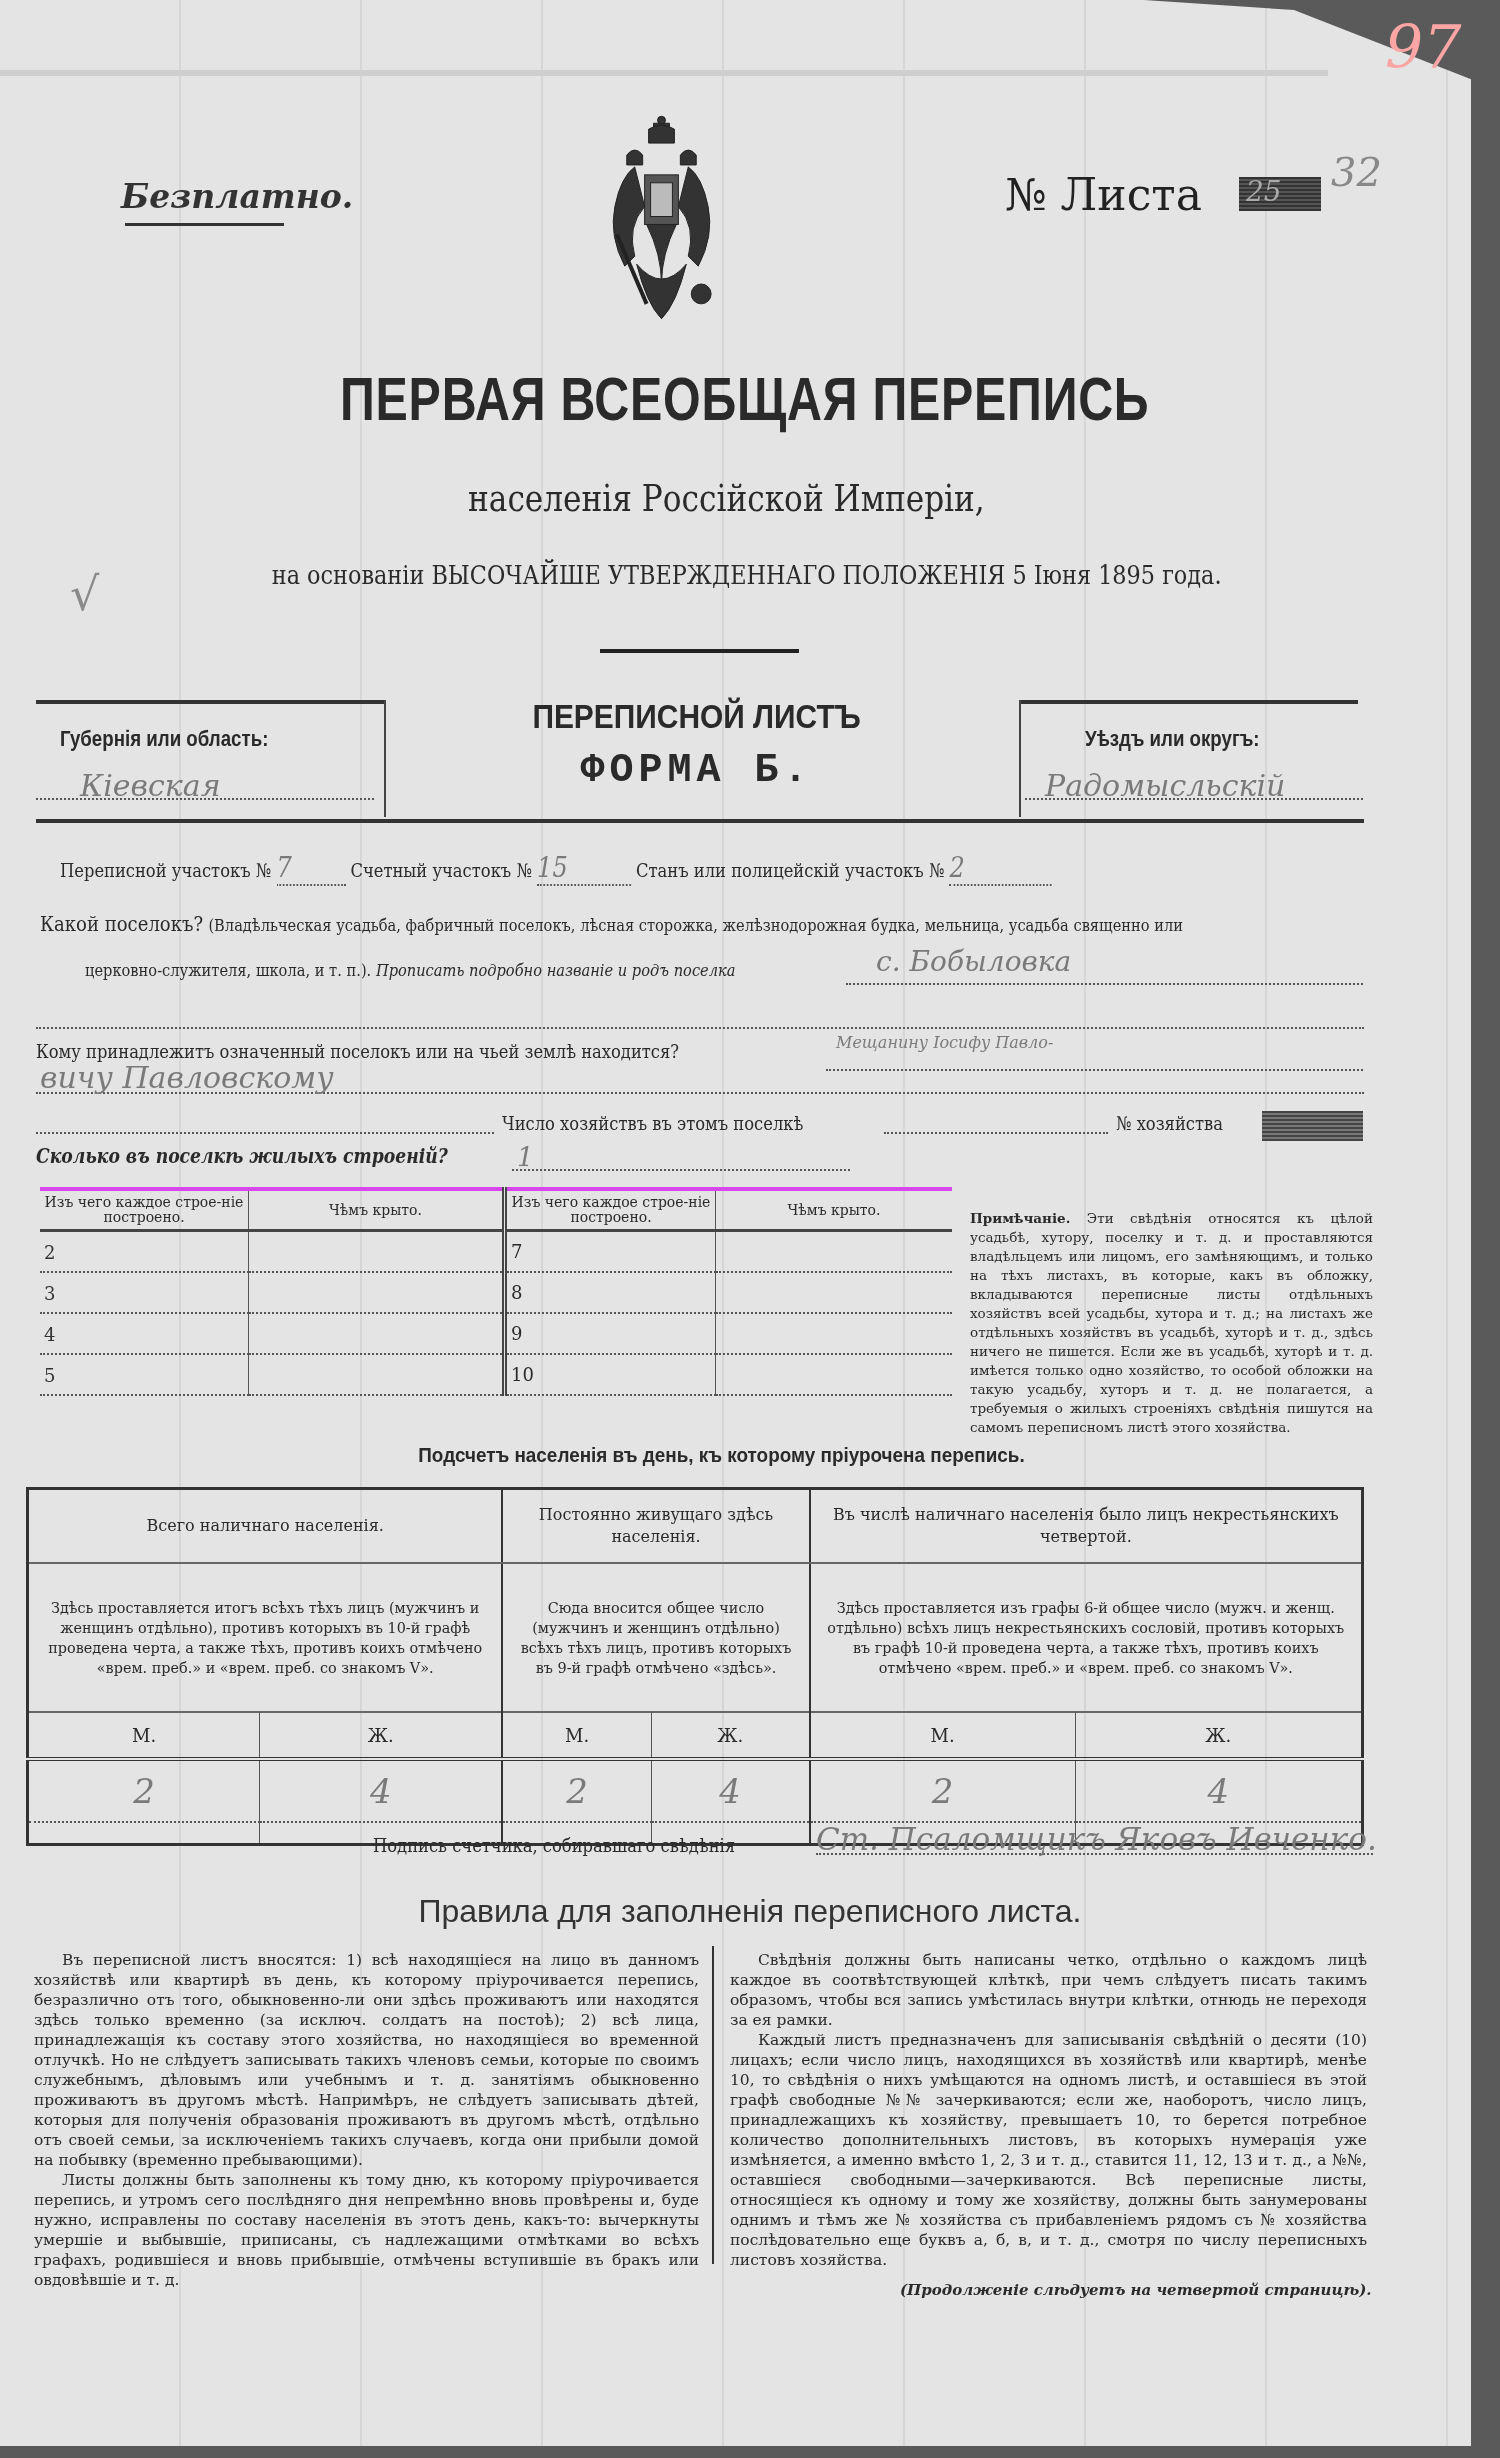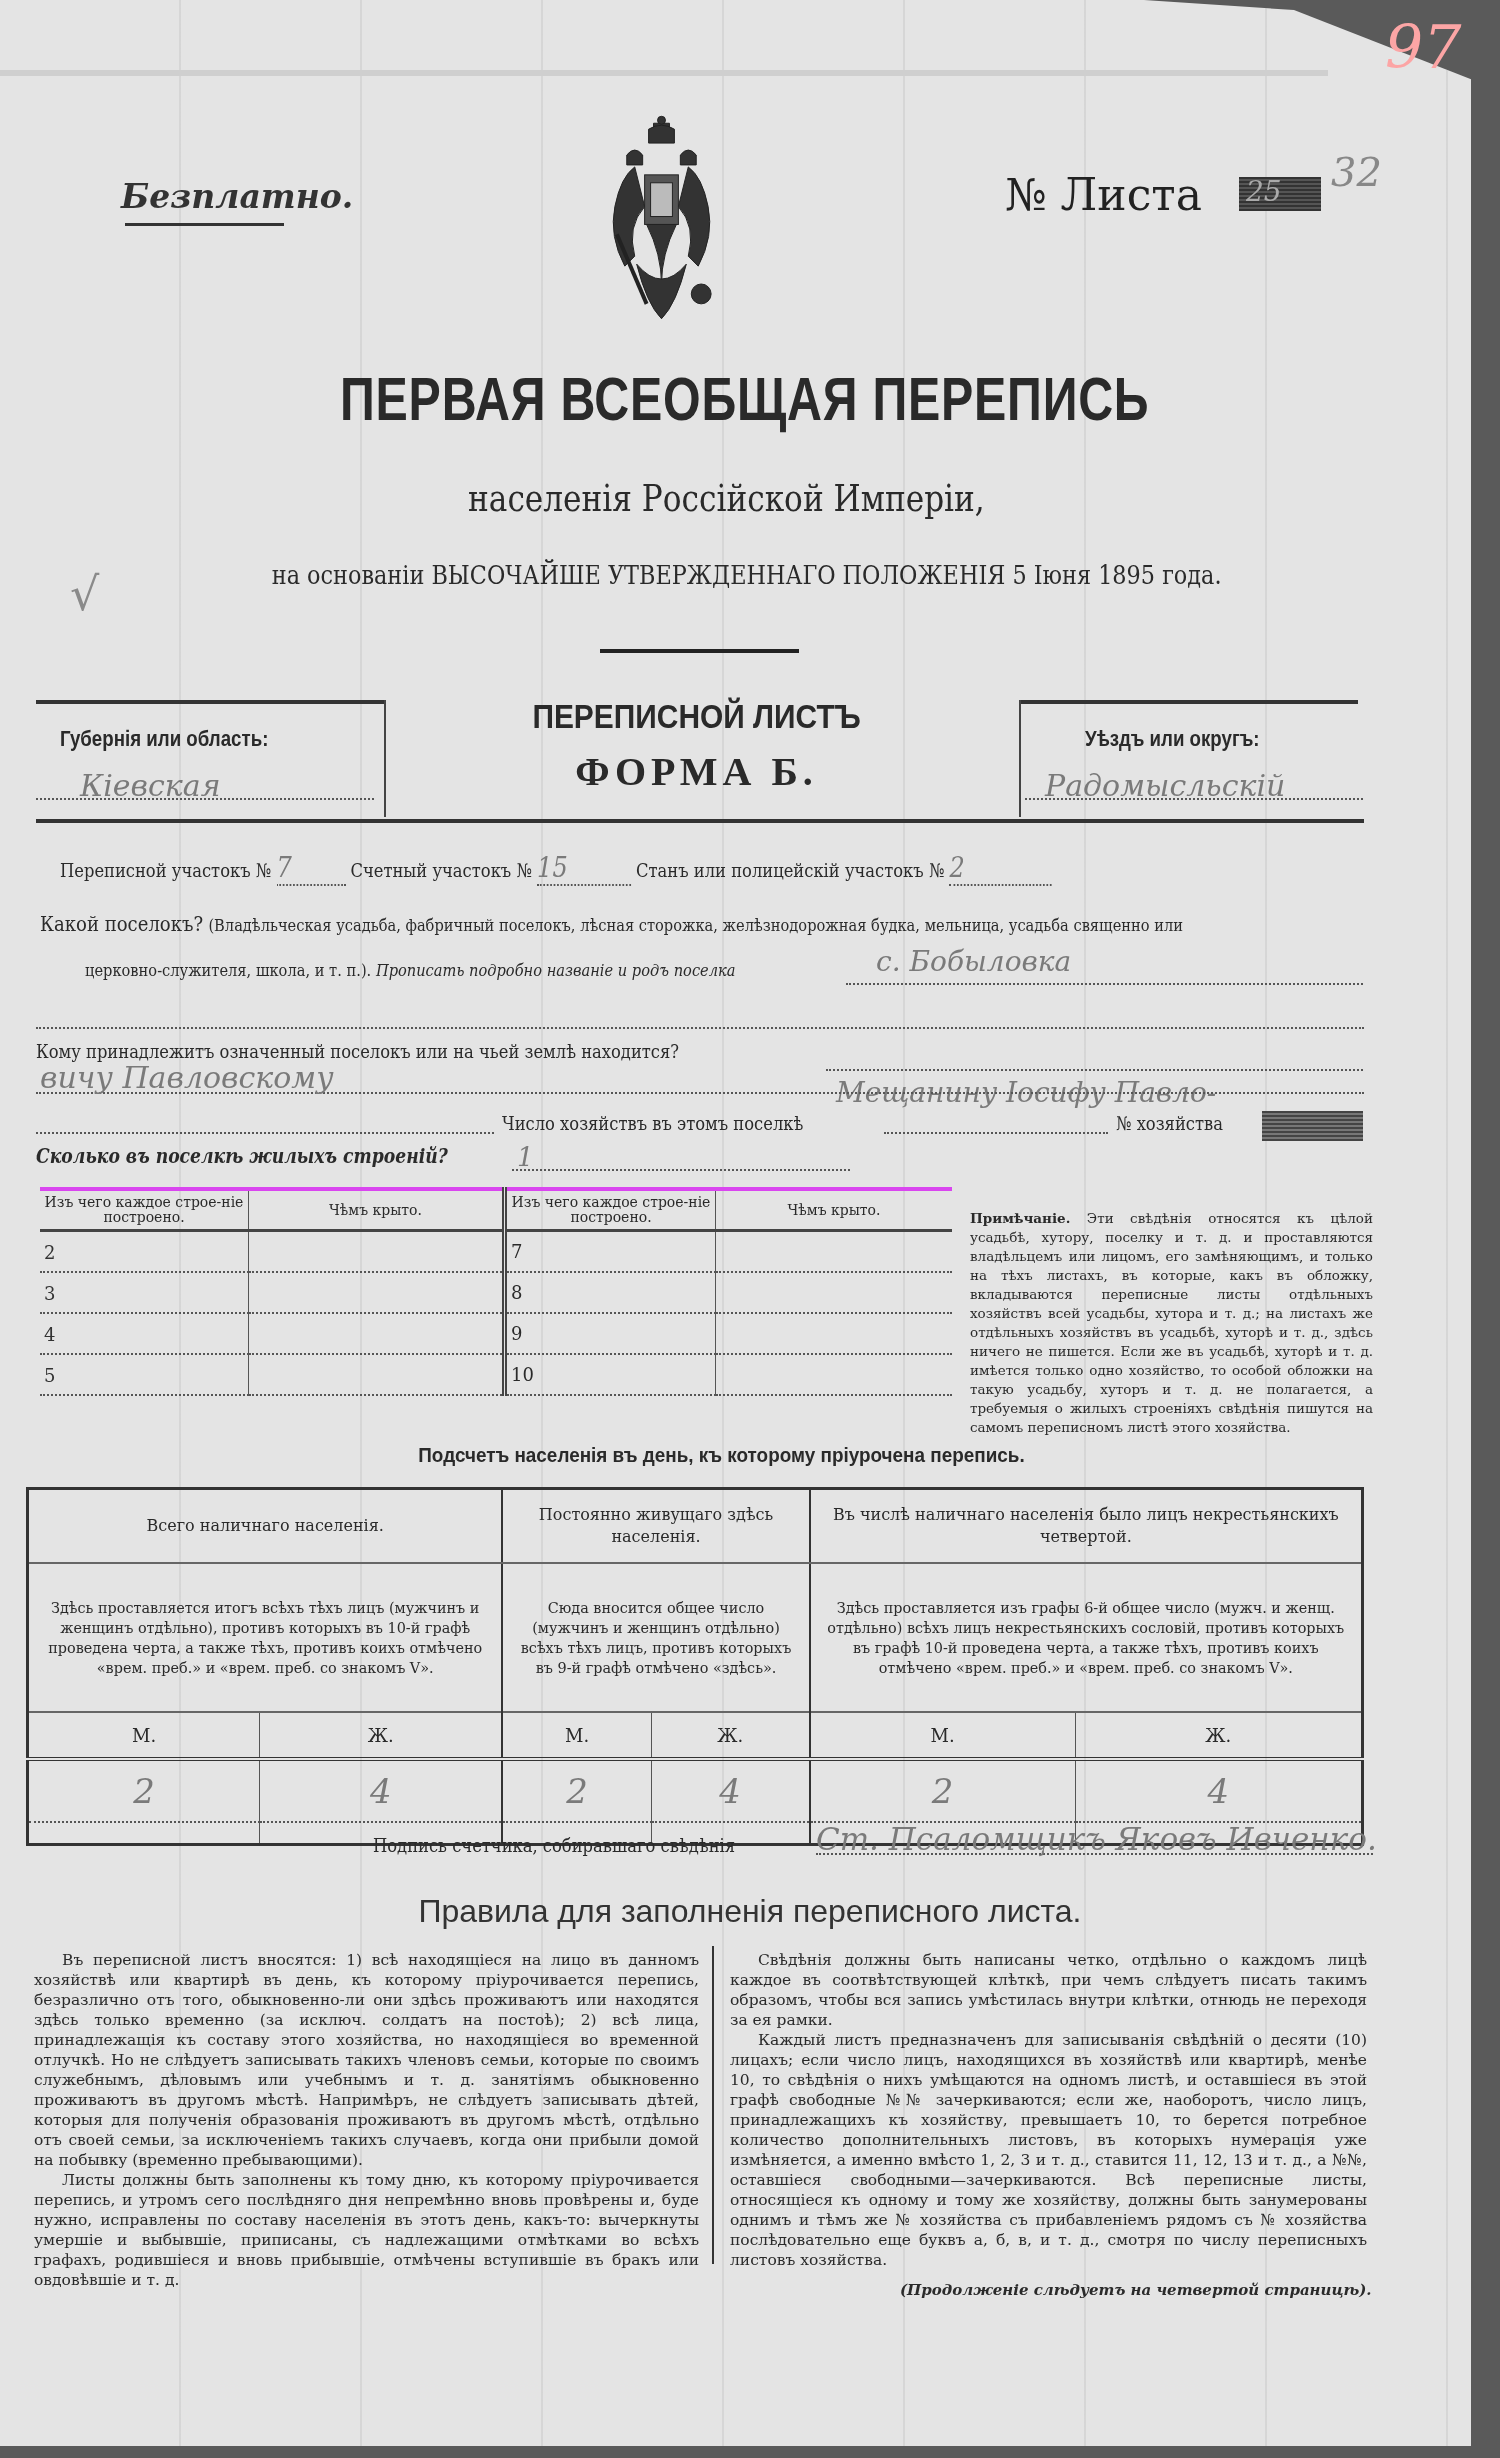--- a/index.html
+++ b/index.html
@@ -36,21 +36,21 @@
 
   .formbar-top-l { left: 36px; top: 700px; width: 348px; height: 4px; background:#333; }
   .formbar-top-r { left: 1020px; top: 700px; width: 338px; height: 4px; background:#333; }
   .formbar-bot { left: 36px; top: 819px; width: 1328px; height: 4px; background:#333; }
   .formbar-vl { left: 384px; top: 700px; width: 2px; height: 117px; background:#444; }
   .formbar-vr { left: 1019px; top: 700px; width: 2px; height: 117px; background:#444; }
   .lbl-gub { left: 60px; top: 726px; font-size: 22px; font-weight: bold; font-family:"Liberation Sans", sans-serif; transform: scaleX(0.85); transform-origin: 0 0; }
   .val-gub { left: 80px; top: 768px; font-size: 30px; }
   .dots-gub { left: 36px; top: 798px; width: 338px; border-bottom: 2px dotted #555; }
   .form-title { left: 418px; top: 697px; width: 557px; text-align: center; font-size: 34px; font-weight: bold; font-family: "Liberation Sans", sans-serif; transform: scaleX(0.88); transform-origin: 279px 0; }
-  .form-sub { left: 418px; top: 748px; width: 557px; text-align: center; font-size: 40px; font-weight: bold; font-family:Liberation Serif, serif; letter-spacing: 5px; }
+  .form-sub { left: 418px; top: 748px; width: 557px; text-align: center; font-size: 40px; font-weight: bold; font-family:Liberation Mono, monospace; letter-spacing: 5px; }
   .lbl-uezd { left: 1085px; top: 726px; font-size: 22px; font-weight: bold; font-family:"Liberation Sans", sans-serif; transform: scaleX(0.85); transform-origin: 0 0; }
   .val-uezd { left: 1045px; top: 768px; font-size: 30px; }
   .dots-uezd { left: 1025px; top: 798px; width: 338px; border-bottom: 2px dotted #555; }
 
   .line { font-size: 19px; font-family: "DejaVu Serif", serif; transform: scaleX(0.86); transform-origin: 0 0; white-space: nowrap; }
   .dots { border-bottom: 2px dotted #555; }
   .hv { font-size: 28px; font-style: italic; color:#7a7a7a; }
 
   table.build { position:absolute; border-collapse: collapse; font-size: 15px; }
   table.build th { font-weight: normal; font-size: 14px; line-height: 15px; padding: 4px 2px; border-bottom: 3px solid #444; text-align:center; }
@@ -150,21 +150,21 @@
 <div class="abs line" style="left:85px; top:960px; font-size:17px;">
   <span>церковно-служителя, школа, и т. п.).</span>
   <i>Прописать подробно названіе и родъ поселка</i>
 </div>
 <div class="abs dots" style="left:846px; top:983px; width:517px;"></div>
 <div class="abs hand" style="left:876px; top:945px; font-size:28px;">с. Бобыловка</div>
 <div class="abs dots" style="left:36px; top:1027px; width:1328px;"></div>
 
 <div class="abs line" style="left:36px; top:1040px; font-size:19px;">Кому принадлежитъ означенный поселокъ или на чьей землѣ находится?</div>
 <div class="abs dots" style="left:826px; top:1069px; width:537px;"></div>
-<div class="abs hand" style="left:836px; top:1076px; font-size:28px;">Мещанину Іосифу Павло-</div>
+<div class="abs hand" style="left:836px; top:1033px; font-size:16px;">Мещанину Іосифу Павло-</div>
 <div class="abs dots" style="left:36px; top:1092px; width:1328px;"></div>
 <div class="abs hand" style="left:40px; top:1060px; font-size:30px;">вичу Павловскому</div>
 
 <div class="abs dots" style="left:36px; top:1132px; width:458px;"></div>
 <div class="abs line" style="left:502px; top:1112px;">Число хозяйствъ въ этомъ поселкѣ</div>
 <div class="abs dots" style="left:884px; top:1132px; width:224px;"></div>
 <div class="abs line" style="left:1116px; top:1112px;">№ хозяйства</div>
 <div class="abs" style="left:1262px; top:1111px; width:101px; height:30px; background:repeating-linear-gradient(0deg,#444 0 2px,#777 2px 4px);"></div>
 
 <div class="abs line" style="left:36px; top:1144px; font-style:italic; font-weight:bold; font-size:20px;">Сколько въ поселкѣ жилыхъ строеній?</div>

